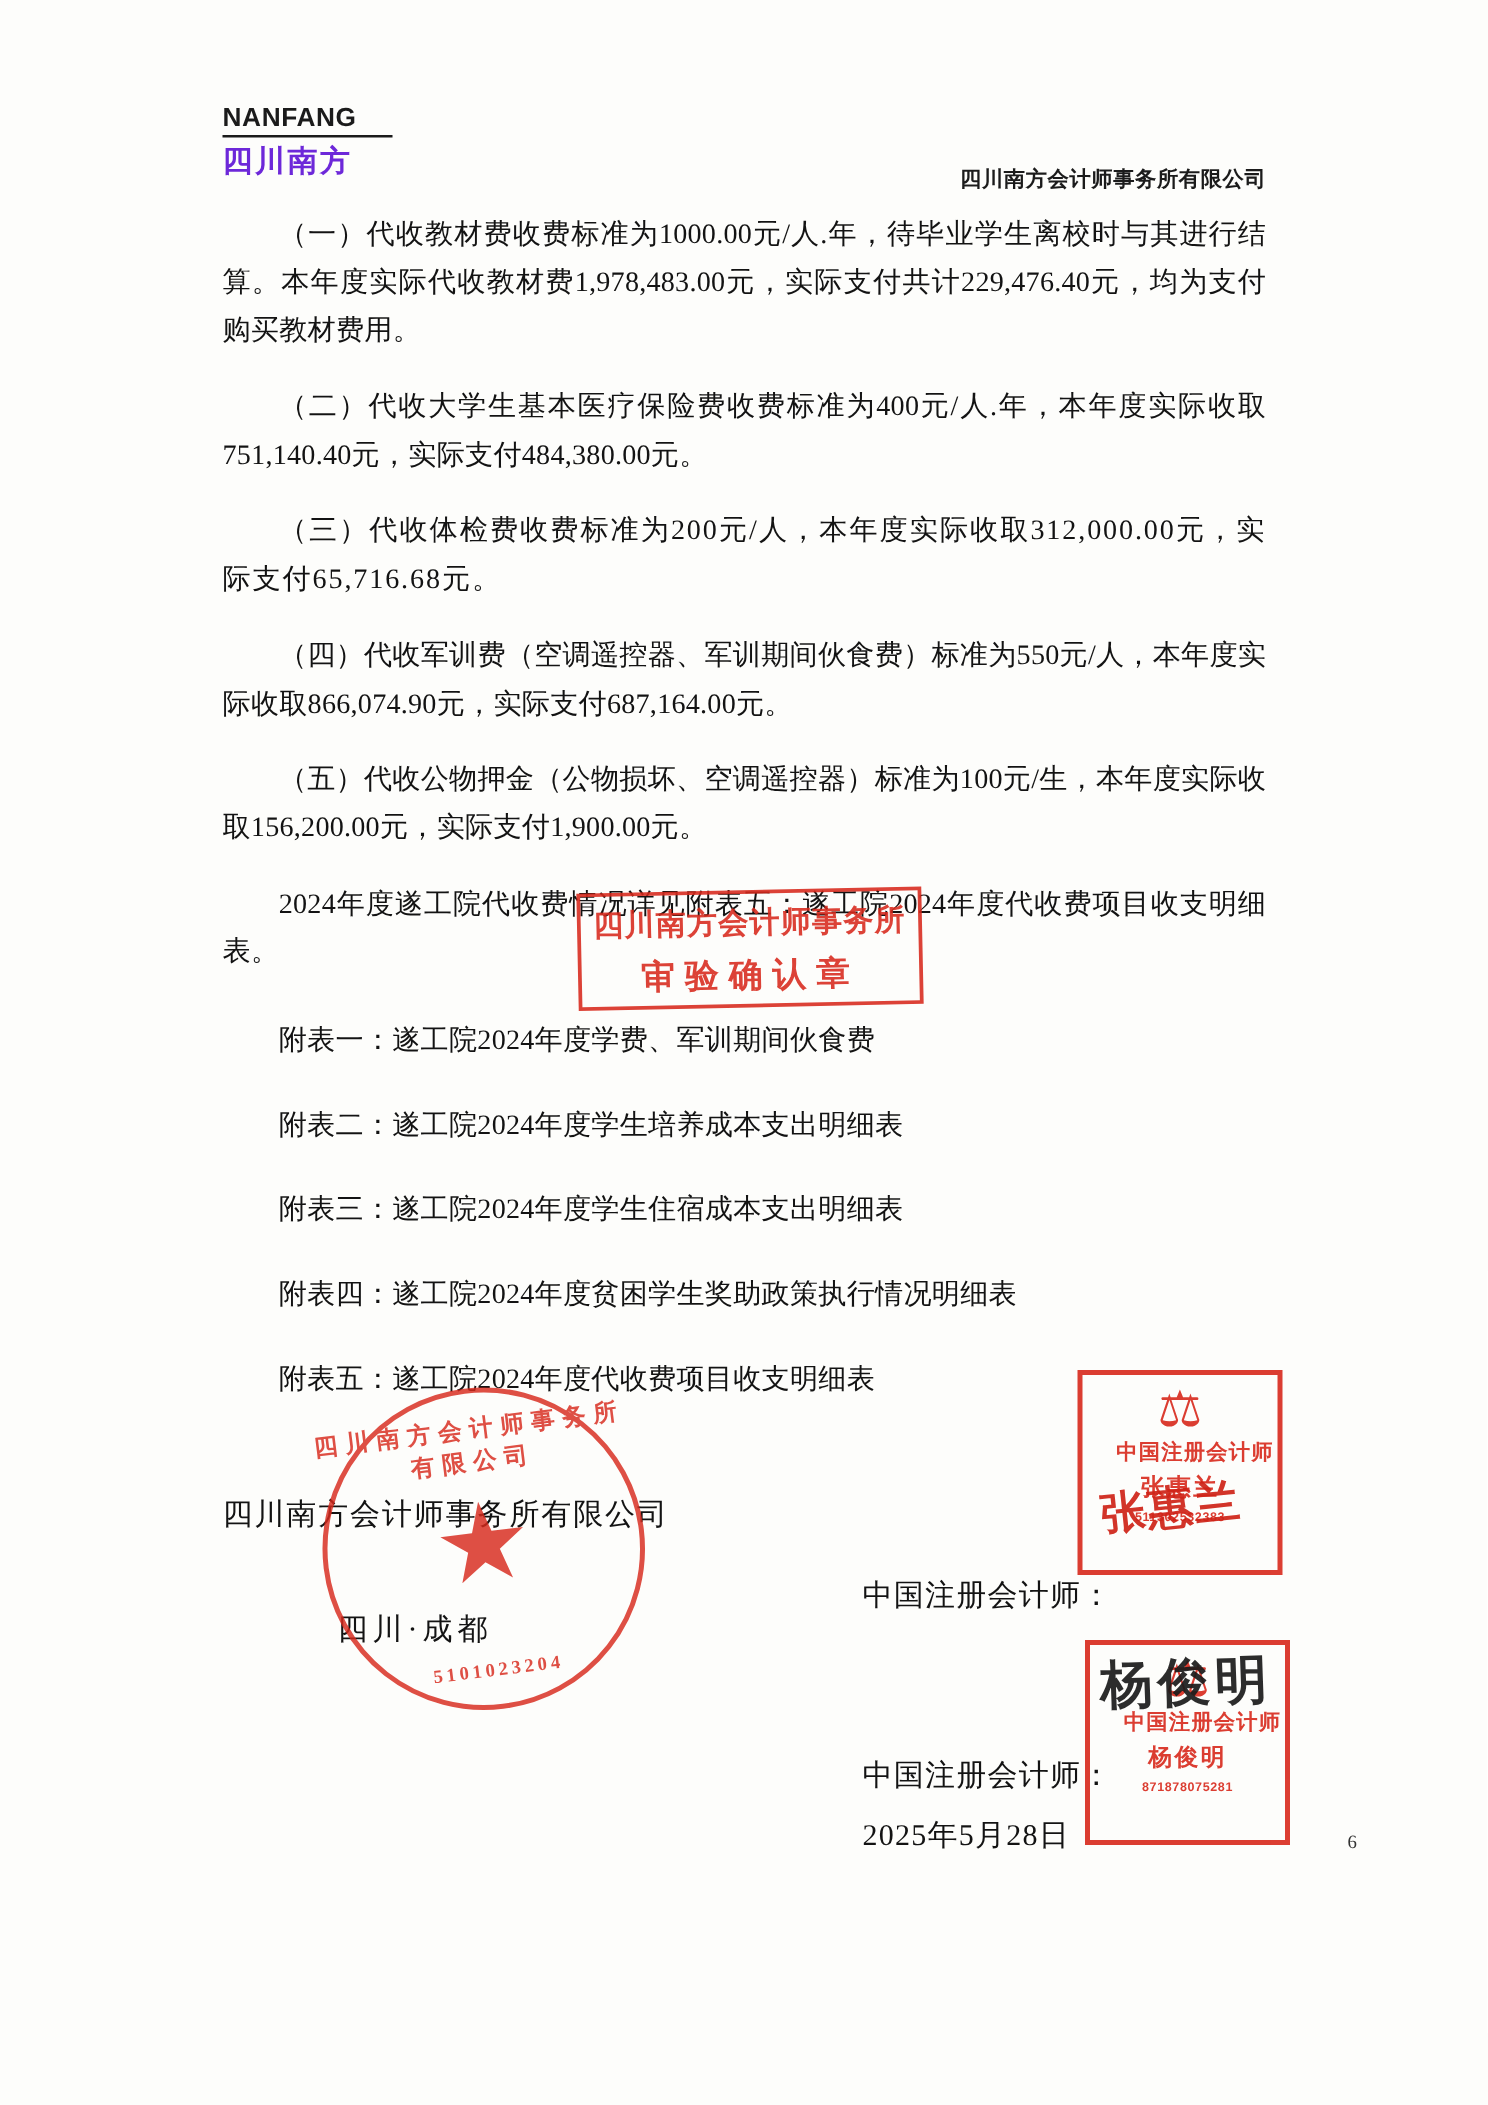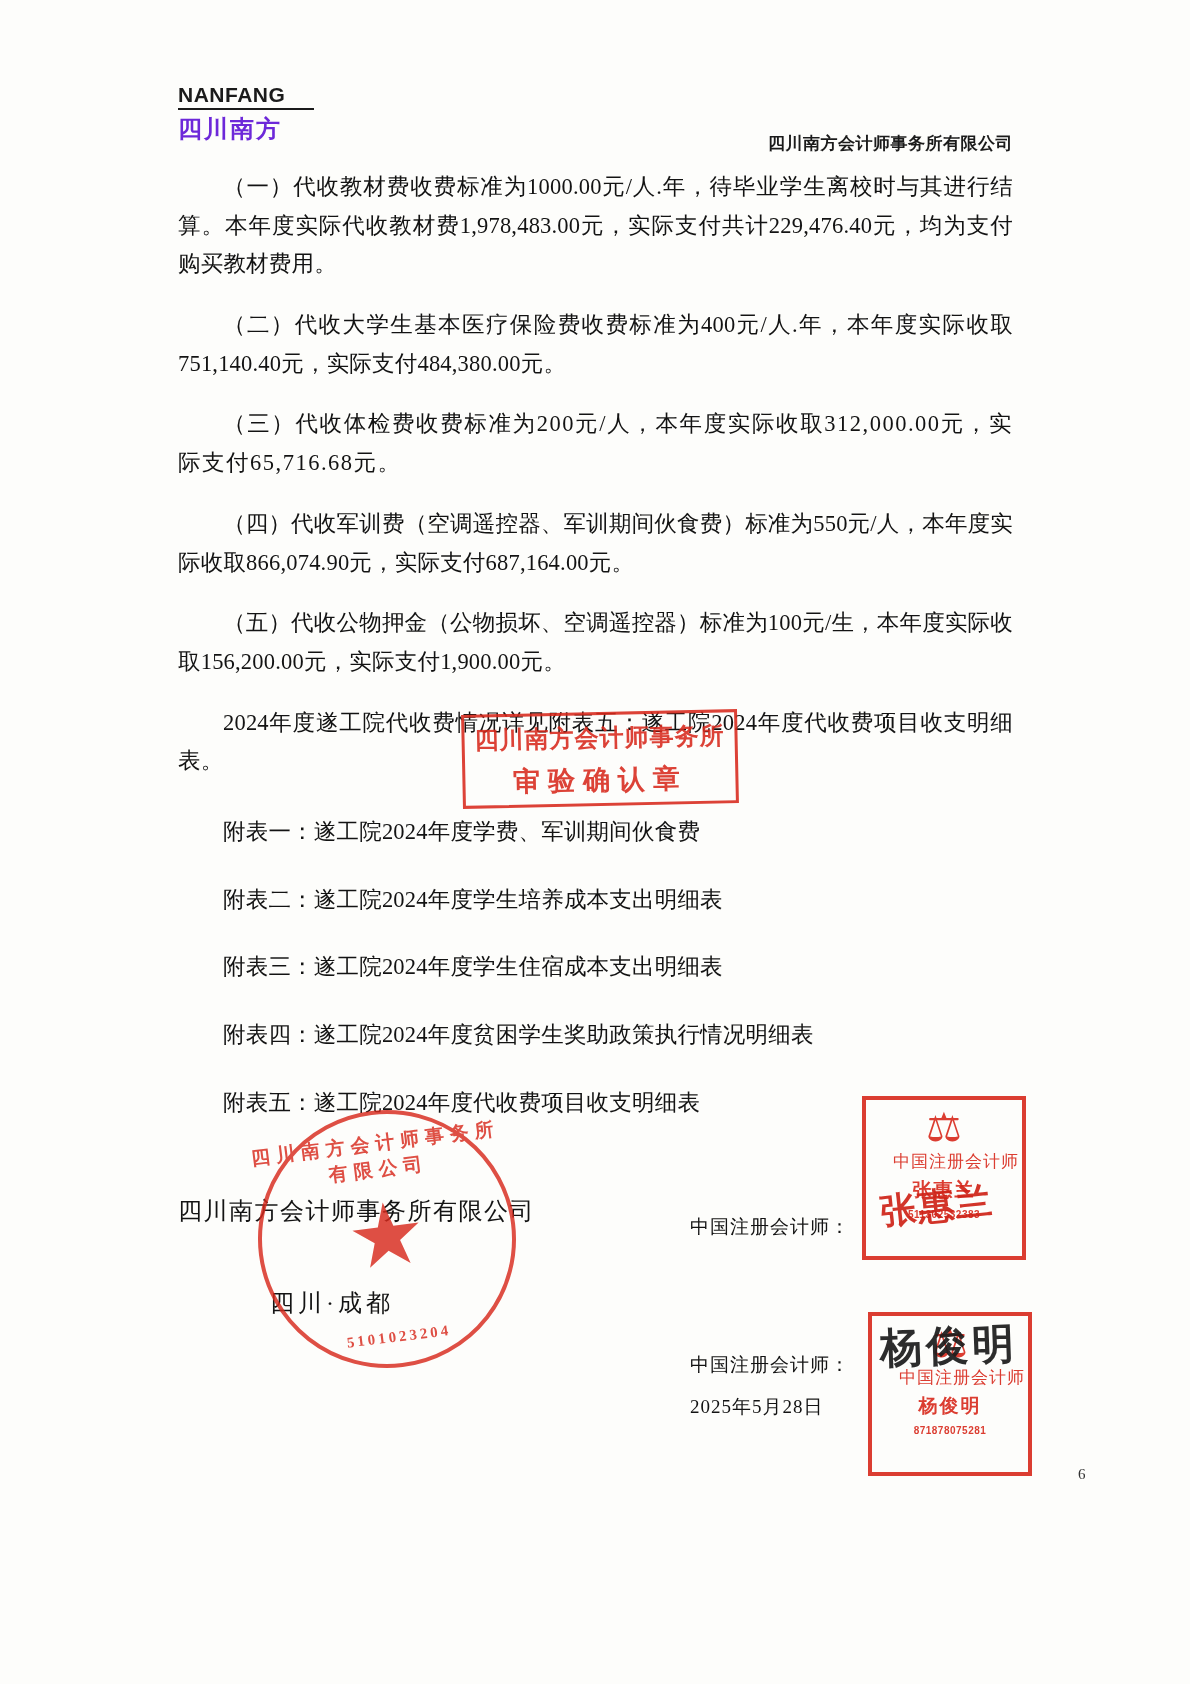--- a/index.html
+++ b/index.html
@@ -105,23 +105,23 @@
     letter-spacing: 1.5px;
   }
   .sign-left .city {
     margin-top: 60px;
     padding-left: 92px;
     letter-spacing: 4px;
   }
   .sign-right {
     position: absolute;
     left: 690px;
-    top: 1214px;
+    top: 1260px;
     width: 330px;
-    font-size: 19px;
+    font-size: 24px;
     letter-spacing: 1px;
   }
   .sign-right .line2 {
     margin-top: 112px;
   }
   .sign-right .date {
     margin-top: 16px;
   }
   .page-num {
     position: absolute;
@@ -209,21 +209,21 @@
   }
   .stamp-sq.one { left: 862px; top: 1096px; }
   .stamp-sq.two { left: 868px; top: 1312px; }
   .stamp-sq .emblem {
     font-size: 40px;
     line-height: 1;
     margin-top: 8px;
   }
   .stamp-sq .t1 {
     font-size: 17px;
-    font-weight: normal;
+    font-weight: bold;
     letter-spacing: 1px;
     margin-top: 2px;
     margin-left: 24px;
   }
   .stamp-sq .t2 {
     font-size: 19px;
     font-weight: bold;
     letter-spacing: 2px;
     margin-top: 4px;
   }

